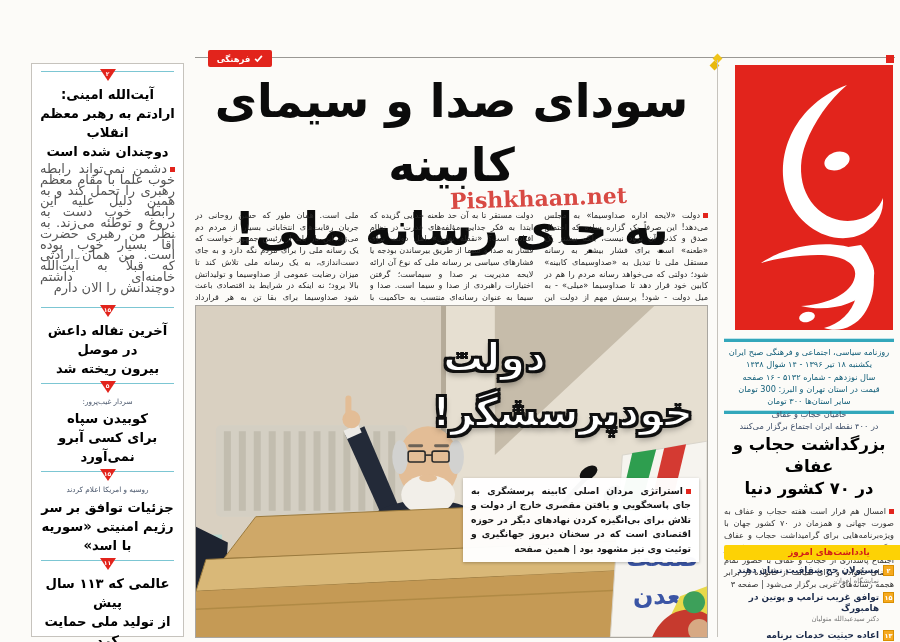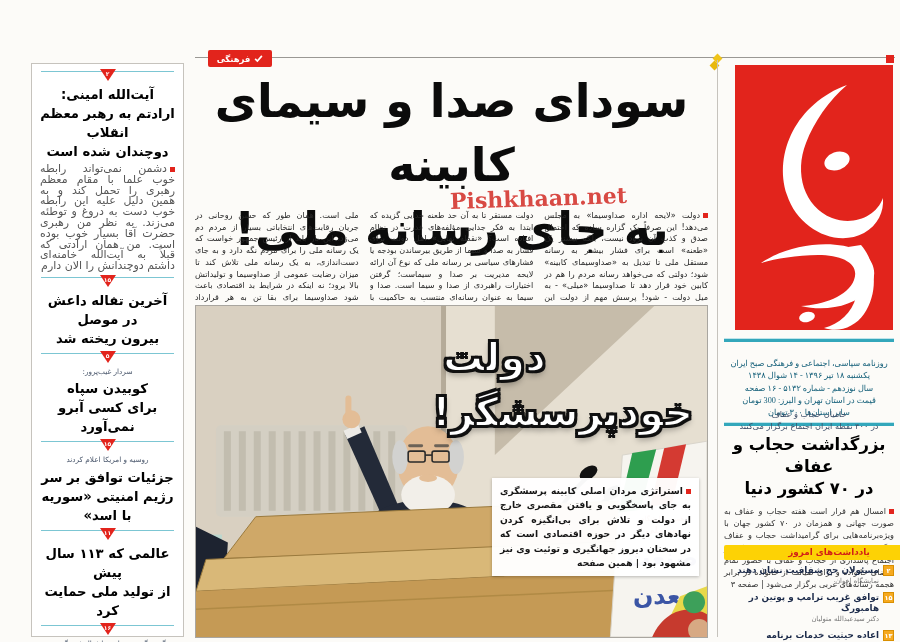--- a/index.html
+++ b/index.html
@@ -23,21 +23,21 @@
   .sep{position:relative;height:14px;margin:3px 0 2px;}
   .sep .line{position:absolute;left:2px;right:2px;top:2px;border-top:1px solid #7cc6d3;}
   .sep .tri{position:absolute;left:50%;top:0;transform:translateX(-50%);width:0;height:0;
             border-left:8px solid transparent;border-right:8px solid transparent;border-top:12px solid #e2241c;}
   .sep .num{position:absolute;left:50%;top:1px;transform:translateX(-50%);color:#fff;
             font-size:6px;line-height:7px;font-weight:bold;z-index:2;}
   .lc-kicker{font-size:7.3px;line-height:10.5px;color:#49566b;text-align:center;margin:1px 0 2px;}
   .lc-kicker:empty{display:none;}
   .lc-title{font-size:13.2px;line-height:19px;font-weight:bold;text-align:center;color:#000;
             white-space:pre-line;margin:1px 0 3px;}
-  .lc-body{font-size:11px;line-height:10.8px;color:#555;text-align:justify;margin:2px 1px 3px;}
+  .lc-body{font-size:13px;line-height:10.8px;color:#555;text-align:justify;margin:2px 1px 11px;}
   .bullet{display:inline-block;width:5px;height:5px;background:#e2241c;margin-left:3px;vertical-align:middle;}
 
   
   .center{position:absolute;left:195px;top:57px;width:513px;height:581px;}
   .headline{position:absolute;top:12px;left:0;width:100%;text-align:center;font-weight:bold;color:#0b0b0b;}
   .headline .h1{font-size:46px;line-height:64px;letter-spacing:-1px;}
   .headline .h2{font-size:46px;line-height:64px;letter-spacing:-1px;}
   .watermark{position:absolute;left:255px;top:128px;direction:ltr;font-family:"DejaVu Serif",serif;
              font-weight:bold;font-size:22px;color:#d84a44;transform:rotate(-2deg);z-index:5;
              text-shadow:0 0 2px #fff,0 0 6px rgba(255,255,255,.8);}
@@ -46,31 +46,31 @@
 
   
   .photo{position:absolute;top:248px;left:0;width:513px;height:333px;border:1px solid #a9a6a0;
          box-sizing:border-box;overflow:hidden;background:#d9d0c1;}
   .photo svg.scene{position:absolute;inset:0;width:100%;height:100%;}
   .photo-title{position:absolute;top:24px;right:14px;width:250px;text-align:left;z-index:3;
                font-weight:bold;color:#fff;-webkit-text-stroke:2px #101010;
                text-shadow:-2px -2px 0 #101010,2px -2px 0 #101010,-2px 2px 0 #101010,2px 2px 0 #101010,0 4px 6px rgba(0,0,0,.35);}
   .photo-title .t1{font-size:40px;line-height:54px;}
   .photo-title .t2{font-size:40px;line-height:56px;}
-  .photo-lead{position:absolute;top:172px;right:8px;width:207px;z-index:3;background:rgba(255,255,255,.97);
+  .photo-lead{position:absolute;top:172px;right:8px;width:236px;z-index:3;background:rgba(255,255,255,.97);
               padding:6px 8px;box-sizing:border-box;font-size:9.2px;line-height:14.4px;
               font-weight:bold;text-align:justify;color:#161616;box-shadow:0 1px 3px rgba(0,0,0,.25);}
 
   
   .right-col{position:absolute;left:724px;top:57px;width:170px;height:581px;}
   .v-sep{position:absolute;left:717px;top:60px;height:577px;border-left:1px solid #c6c3bd;}
   .masthead{position:absolute;left:11px;top:8px;width:158px;height:265px;}
   .rule-teal{height:3px;background:#33a7bb;border-top:1px solid #bfe4ea;margin:0;}
   .info{position:absolute;left:0;top:281px;width:170px;}
-  .info .lines{padding:16px 2px 3px;font-family:Liberation Serif, serif;}
+  .info .lines{padding:4px 2px 3px;}
   .info .ln{font-size:8.2px;line-height:12.3px;text-align:center;color:#15607a;}
   .hijab{position:absolute;left:0;top:352px;width:170px;}
   .hj-kicker{font-size:8.2px;line-height:11.5px;color:#3c4c66;text-align:center;}
   .hj-h{font-size:16.5px;line-height:22px;font-weight:bold;text-align:center;color:#000;margin-top:2px;}
   .hj-body{font-size:8.2px;line-height:12.2px;color:#333;text-align:justify;margin-top:5px;}
   .notes-header{position:absolute;left:0;top:488px;width:170px;height:15px;background:#fdd205;border-radius:2px;
                 color:#d21f17;font-weight:bold;font-size:8.8px;text-align:center;line-height:15px;padding-left:20px;}
   .notes{position:absolute;left:0;top:508px;width:170px;}
   .note{margin-bottom:6px;}
   .note .row{display:flex;align-items:flex-start;gap:4px;}

